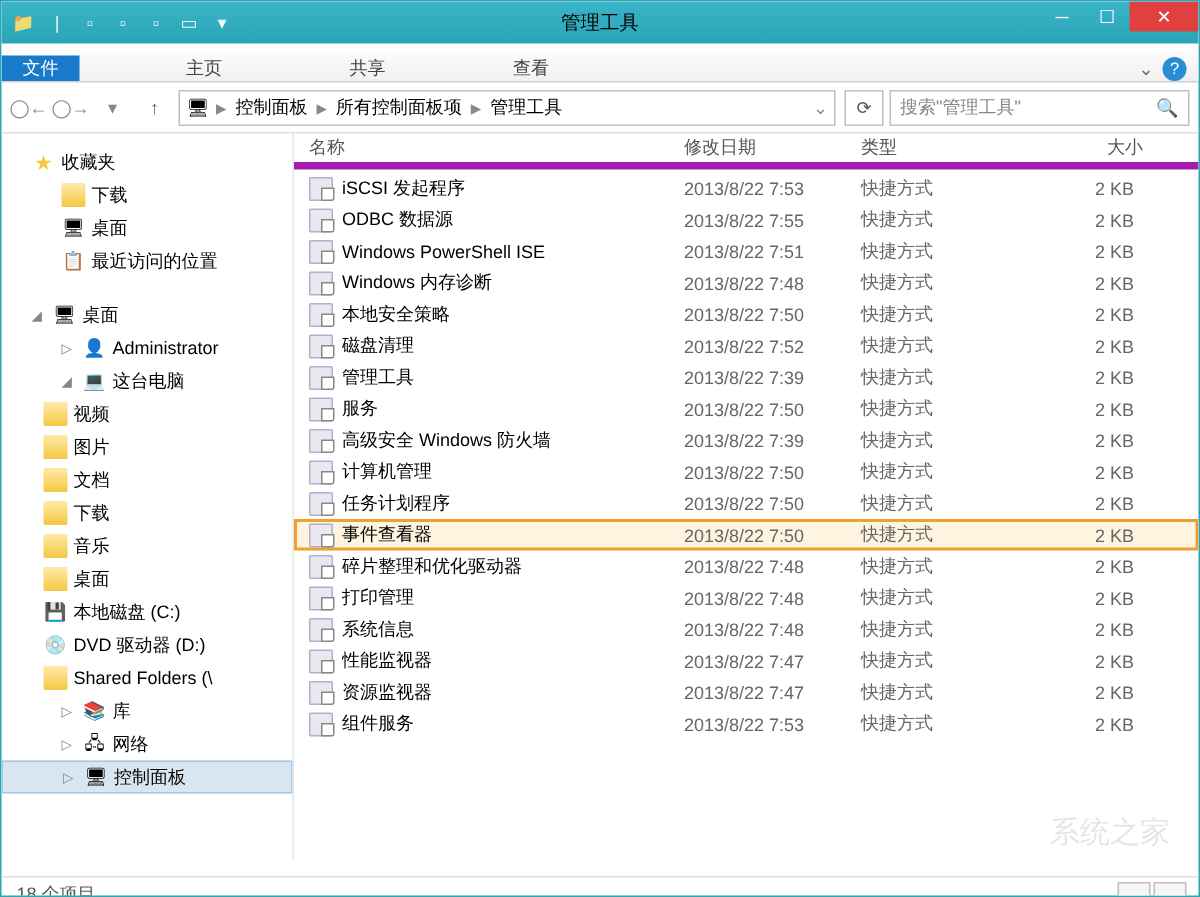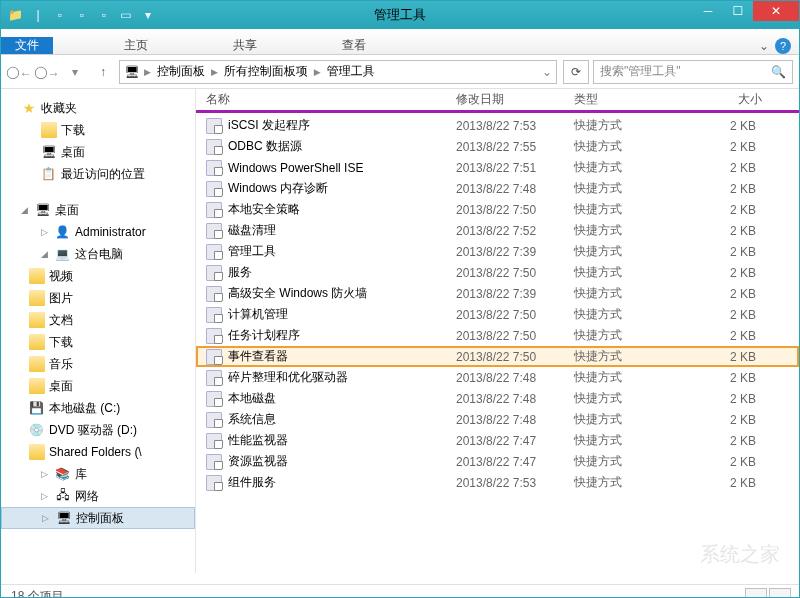--- a/index.html
+++ b/index.html
@@ -31,21 +31,21 @@
 .nav-item { display: flex; align-items: center; padding: 2px 6px; height: 22px; gap: 4px; }
 .nav-item.l1 { padding-left: 20px; }
 .nav-item.l2 { padding-left: 40px; }
 .nav-item.l3 { padding-left: 28px; }
 .nav-item.sel { background: #d8e6f2; border: 1px solid #a8c8e4; }
 .expand-arrow { width: 10px; display: inline-block; color: #888; font-size: 9px; }
 .nav-icon { width: 16px; height: 16px; display: inline-flex; align-items: center; justify-content: center; flex-shrink: 0; }
 .folder-icon { background: linear-gradient(#ffe9a8, #f5c842); border-radius: 1px; }
 .star-icon { color: #f5c842; font-size: 14px; }
 .content { flex: 1; display: flex; flex-direction: column; }
-.col-headers { height: 24px; border-bottom: 3px solid #a21caf; display: flex; align-items: center; color: #555; padding-left: 10px; }
+.col-headers { height: 24px; border-bottom: 5px solid #a21caf; display: flex; align-items: center; color: #555; padding-left: 10px; }
 .col-name { width: 250px; }
 .col-date { width: 118px; }
 .col-type { width: 118px; font-family: Liberation Mono, monospace; }
 .col-size { width: 70px; text-align: right; }
 .file-list { flex: 1; overflow-y: auto; padding: 2px 0; }
 .file-row { display: flex; align-items: center; height: 21px; padding-left: 10px; }
 .file-row.highlight { outline: 2px solid #f0a030; outline-offset: -2px; background: #fff4e0; }
 .file-icon { width: 16px; height: 16px; margin-right: 6px; flex-shrink: 0; background: #e8e8f0; border: 1px solid #b0b0d0; border-radius: 1px; position: relative; }
 .file-icon::after { content: ""; position: absolute; bottom: -1px; right: -2px; width: 7px; height: 7px; background: #fff; border: 1px solid #888; border-radius: 0 0 2px 0; }
 .file-name { width: 228px; overflow: hidden; text-overflow: ellipsis; white-space: nowrap; }
@@ -295,21 +295,21 @@
         </div>
         <div class="file-row">
           <span class="file-icon"></span>
           <span class="file-name">碎片整理和优化驱动器</span>
           <span class="file-date">2013/8/22 7:48</span>
           <span class="file-type">快捷方式</span>
           <span class="file-size">2 KB</span>
         </div>
         <div class="file-row">
           <span class="file-icon"></span>
-          <span class="file-name">本地磁盘</span>
+          <span class="file-name">打印管理</span>
           <span class="file-date">2013/8/22 7:48</span>
           <span class="file-type">快捷方式</span>
           <span class="file-size">2 KB</span>
         </div>
         <div class="file-row">
           <span class="file-icon"></span>
           <span class="file-name">系统信息</span>
           <span class="file-date">2013/8/22 7:48</span>
           <span class="file-type">快捷方式</span>
           <span class="file-size">2 KB</span>

